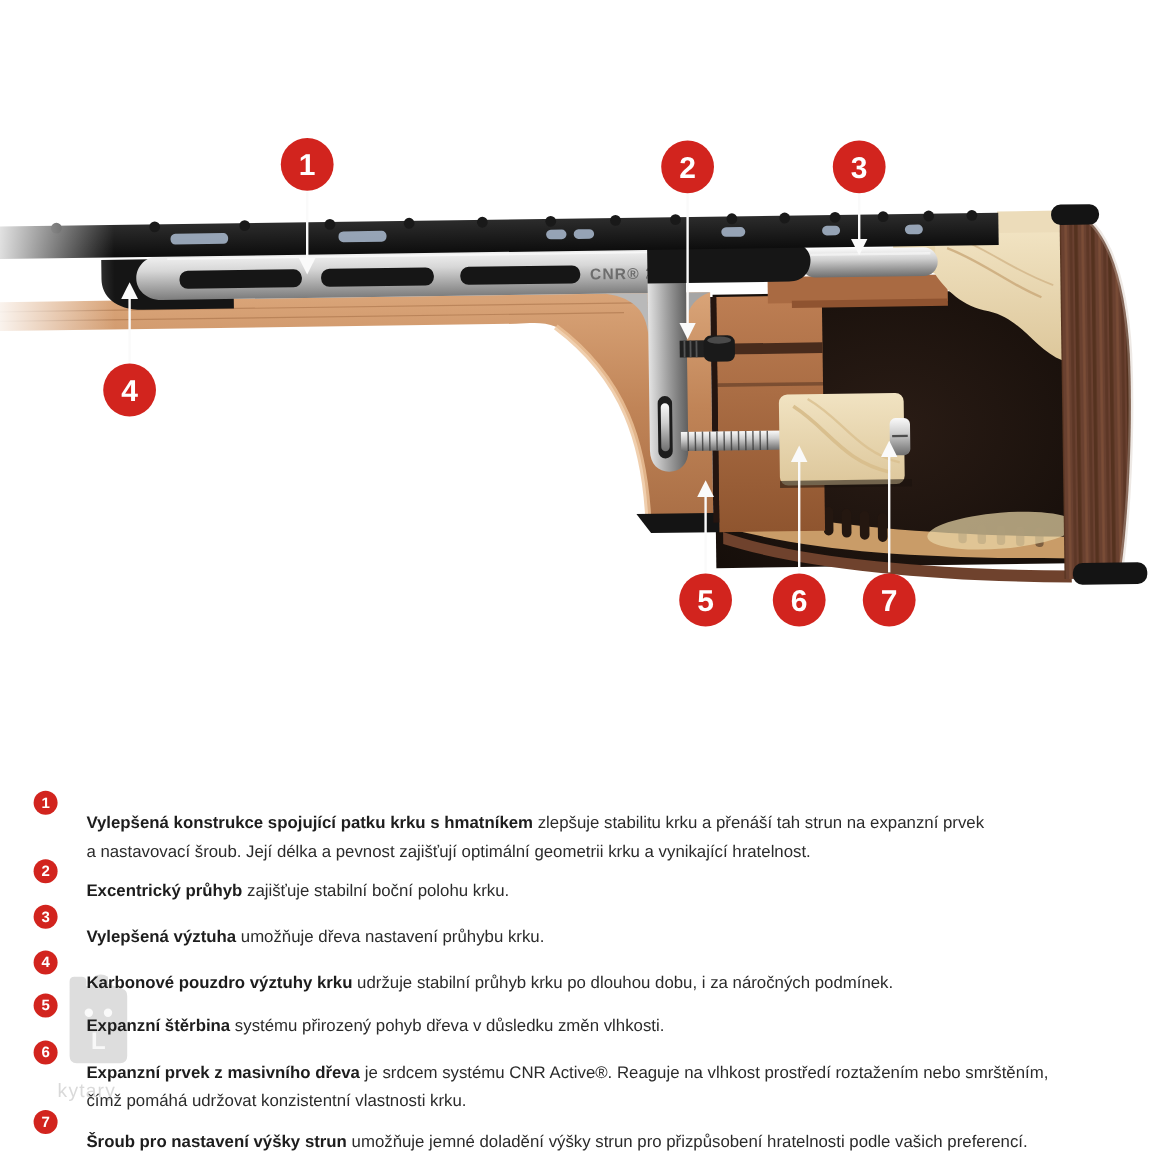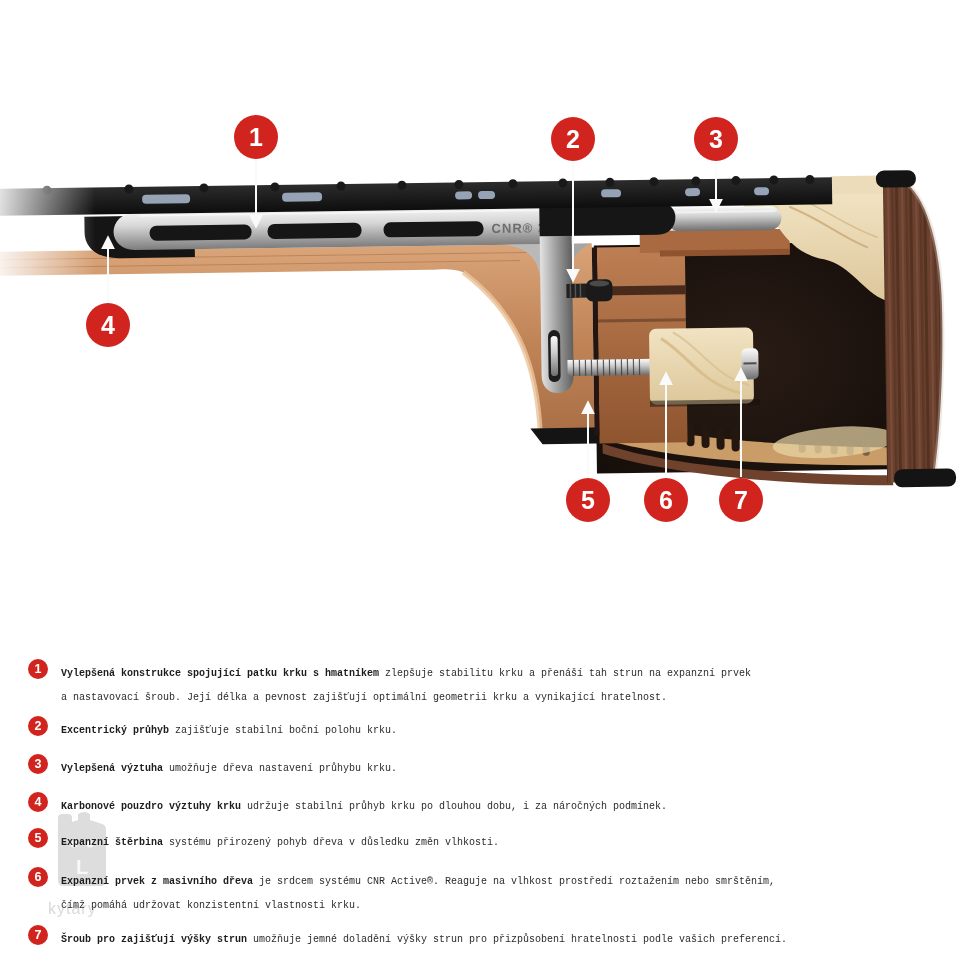--- a/index.html
+++ b/index.html
@@ -8,21 +8,21 @@
   .diagram{position:absolute;left:0;top:0;}
   svg text{font-family:"Liberation Sans",sans-serif;}
   .callout-num{font-size:25px;font-weight:700;fill:#fff;text-anchor:middle;}
   .stamp{font-size:13px;fill:#6d6d6d;letter-spacing:1px;font-weight:700;}
   .leader{stroke:#fafafa;stroke-width:2;}
   .legend{position:absolute;left:0;top:0;width:100%;z-index:2;}
   .legend-item{position:absolute;left:28px;display:flex;gap:8px;align-items:flex-start;}
   .bullet{flex:0 0 20px;width:20px;height:20px;border-radius:50%;background:#d2241e;
           color:#fff;font-size:12.5px;font-weight:700;display:flex;align-items:center;
           justify-content:center;margin-top:2px;}
-  .legend-text{margin:5px;font-size:10px;line-height:24px;color:#2b2b2b;font-family:Liberation Mono, monospace;}
+  .legend-text{margin:16px;font-size:14px;line-height:24px;color:#2b2b2b;}
   .legend-text b{font-weight:700;color:#1d1d1d;white-space:pre;}
   .legend-text span{white-space:pre;}
   .watermark{position:absolute;left:44px;top:810px;z-index:1;pointer-events:none;}
   .wm-text{font-size:16px;color:#c3c3c3;opacity:.62;letter-spacing:1px;margin-top:2px;margin-left:4px;}
 </style>
 </head>
 <body>
 
 <div class="page">
 
@@ -314,17 +314,17 @@
           <span>6</span>
         </span>
       <p class="legend-text"><b>Expanzní prvek z masivního dřeva</b><span> je srdcem systému CNR Active®. Reaguje na vlhkost prostředí roztažením nebo smrštěním,
 čímž pomáhá udržovat konzistentní vlastnosti krku.</span></p>
     </div>
 
     <div class="legend-item" style="top:923px;">
       <span class="bullet">
           <span>7</span>
         </span>
-      <p class="legend-text"><b>Šroub pro zajišťují výšky strun</b><span> umožňuje jemné doladění výšky strun pro přizpůsobení hratelnosti podle vašich preferencí.</span></p>
+      <p class="legend-text"><b>Šroub pro nastavení výšky strun</b><span> umožňuje jemné doladění výšky strun pro přizpůsobení hratelnosti podle vašich preferencí.</span></p>
     </div>
 
   </div>
 </div>
 
 </body></html>

